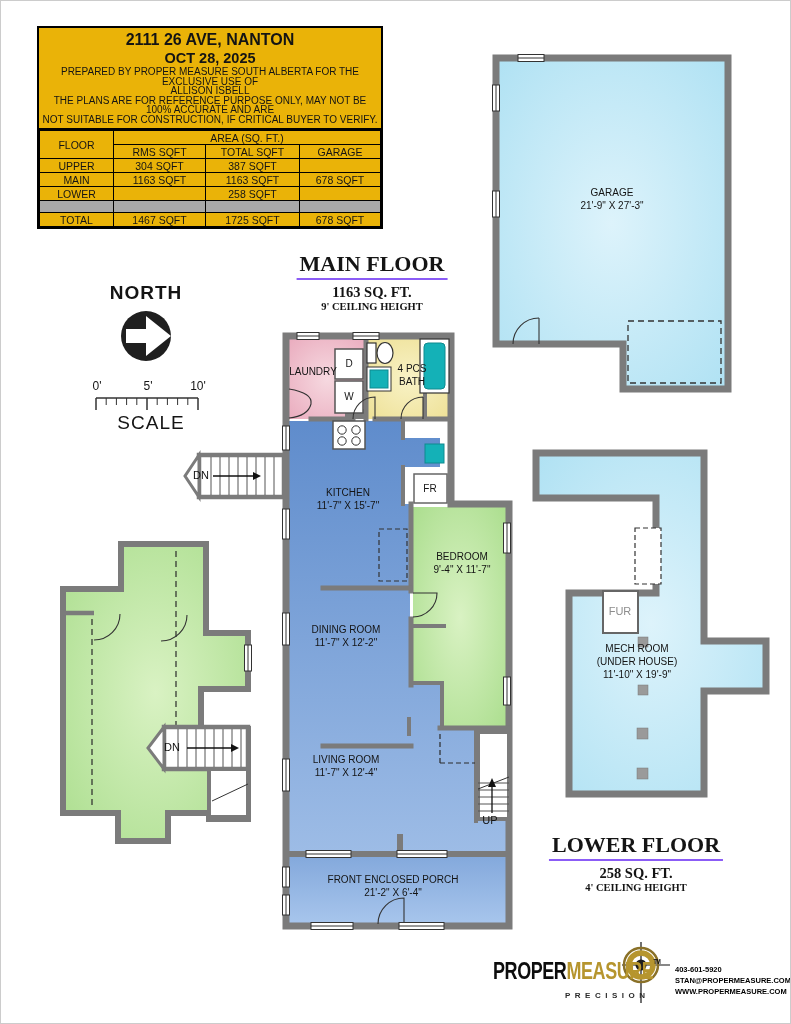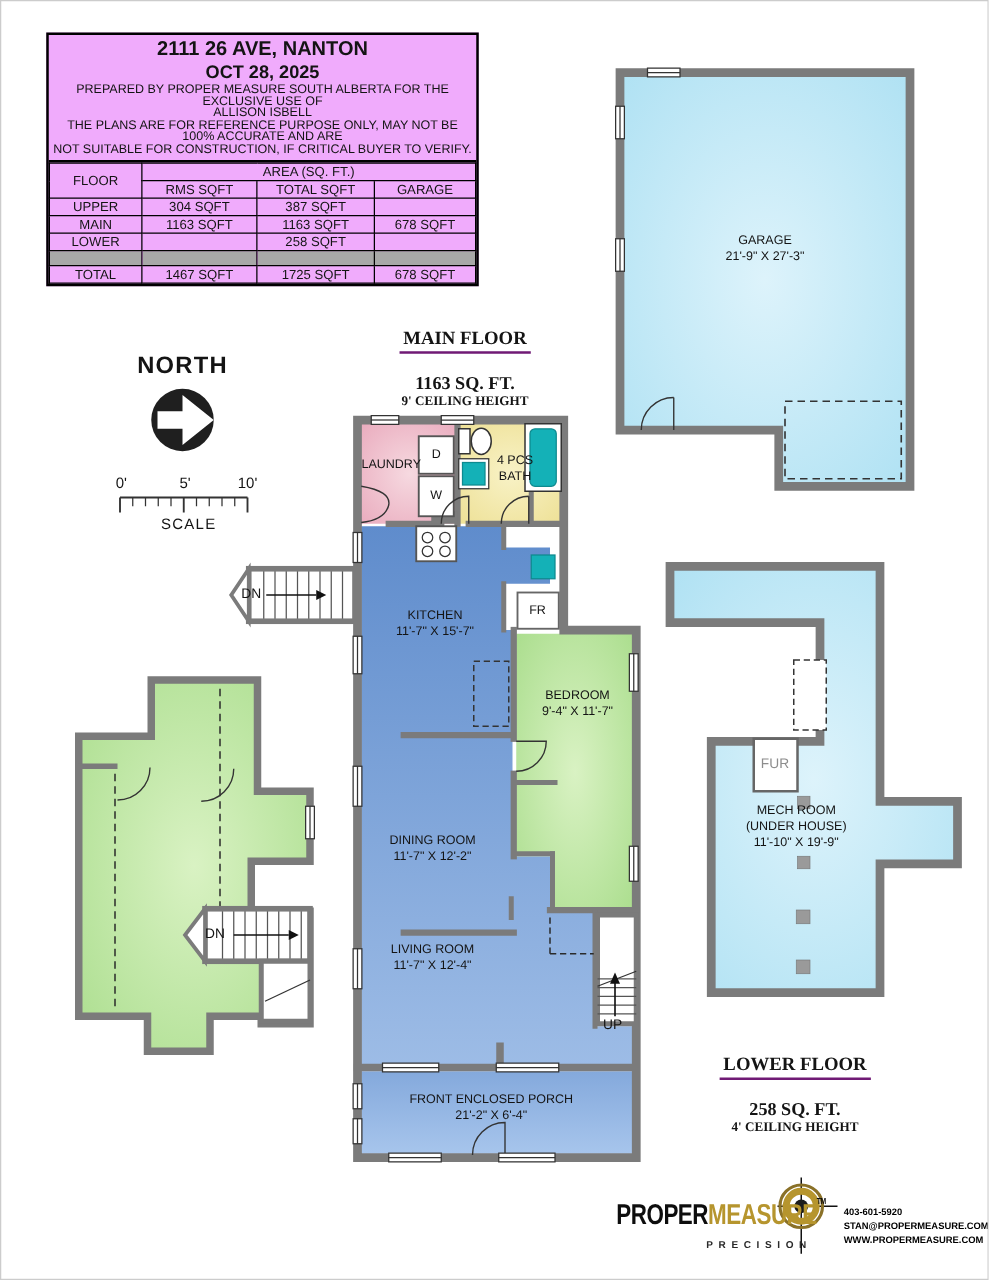--- a/index.html
+++ b/index.html
@@ -5,28 +5,28 @@
   html,body{margin:0;padding:0;background:#fff}
   .page{position:relative;width:791px;height:1024px;background:#ffffff;
         font-family:"Liberation Sans",sans-serif;overflow:hidden;
         border:1px solid #cccccc;box-sizing:border-box;color:#141414}
   svg{position:absolute;left:0;top:0}
   .lbl{position:absolute;transform:translateX(-50%);text-align:center;
        font-size:10px;line-height:13px;color:#141414;white-space:nowrap}
   .lbl.tiny{font-size:11px;line-height:11px}
   .tblock{position:absolute;transform:translateX(-50%);text-align:center;
           font-family:"Liberation Serif",serif;font-weight:bold;color:#141414;white-space:nowrap}
-  .tblock .t1{font-size:15px;display:table;margin:16px auto;border-bottom:2px solid #701a75;padding:0 3px 1px}
+  .tblock .t1{font-size:22px;display:table;margin:4px auto;border-bottom:2px solid #8b5cf6;padding:0 3px 1px}
   .tblock .t2{font-size:14.5px;margin-top:1px}
   .tblock .t3{font-size:10.5px}
   .north-lbl{position:absolute;transform:translateX(-50%);font-size:19px;font-weight:bold;letter-spacing:1px}
   .scale-num{position:absolute;transform:translateX(-50%);font-size:12px}
-  .scale-word{position:absolute;transform:translateX(-50%);font-size:12px;letter-spacing:1px}
+  .scale-word{position:absolute;transform:translateX(-50%);font-size:19px;letter-spacing:1px}
   
-  .infobox{position:absolute;left:36px;top:25px;width:342px;border:2px solid #000;background:#f0abfc}
+  .infobox{position:absolute;left:36px;top:25px;width:342px;border:2px solid #000;background:#eab308}
   .ib-head{border-bottom:2px solid #000;text-align:center;padding:2px 2px 4px}
   .ib-title{font-size:16px;font-weight:bold;line-height:19px}
   .ib-date{font-size:14.5px;font-weight:bold;line-height:18px}
   .ib-small{font-size:10px;line-height:9.5px}
   table.area{width:100%;border-collapse:collapse;font-size:10.5px;table-layout:fixed}
   table.area td{border:1px solid #000;text-align:center;height:13px;padding:0 1px;overflow:hidden}
   table.area td.gray{background:#a8a8a8;height:11px}
   
   .brand{position:absolute;left:492px;top:957px;font-weight:bold;font-size:23px;
          transform:scaleX(0.78);transform-origin:0 0;letter-spacing:-0.5px;white-space:nowrap;color:#0d0d0d}
@@ -387,21 +387,21 @@
   </div>
   <div class="lbl" style="left:429px;top:481px">FR</div>
   <div class="lbl" style="left:347px;top:485px">
     <div>KITCHEN</div>
     <div>11'-7" X 15'-7"</div>
   </div>
   <div class="lbl" style="left:461px;top:549px">
     <div>BEDROOM</div>
     <div>9'-4" X 11'-7"</div>
   </div>
-  <div class="lbl" style="left:345px;top:665px">
+  <div class="lbl" style="left:345px;top:622px">
     <div>DINING ROOM</div>
     <div>11'-7" X 12'-2"</div>
   </div>
   <div class="lbl" style="left:345px;top:752px">
     <div>LIVING ROOM</div>
     <div>11'-7" X 12'-4"</div>
   </div>
   <div class="lbl" style="left:392px;top:872px">
     <div>FRONT ENCLOSED PORCH</div>
     <div>21'-2" X 6'-4"</div>

